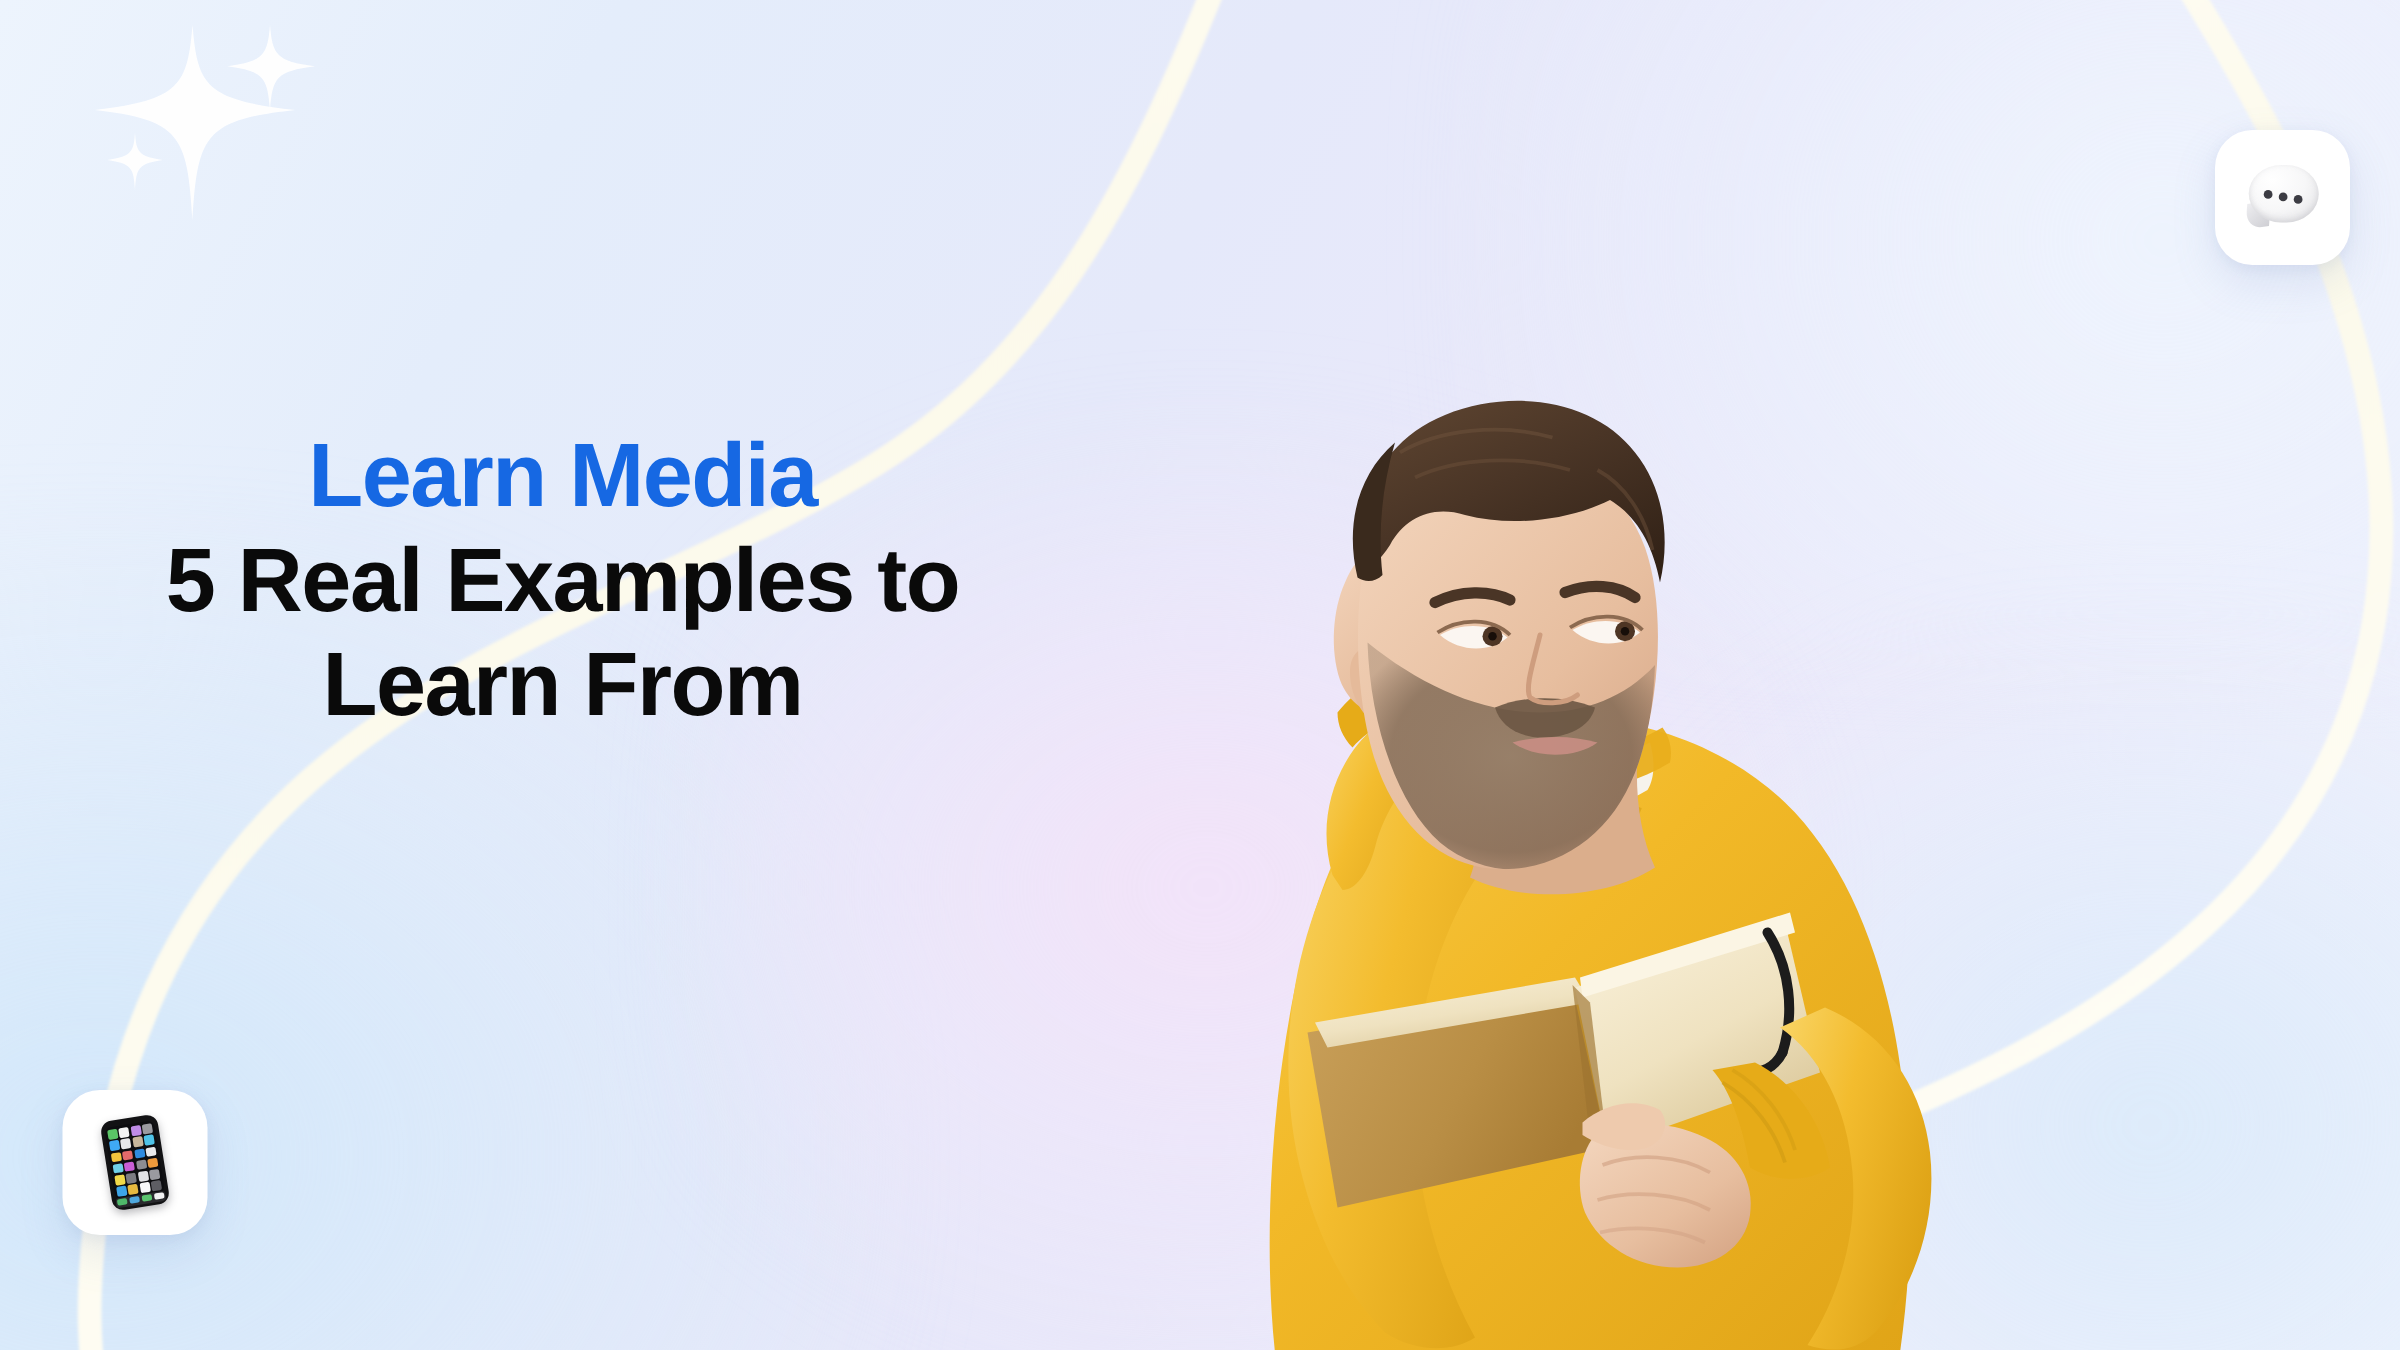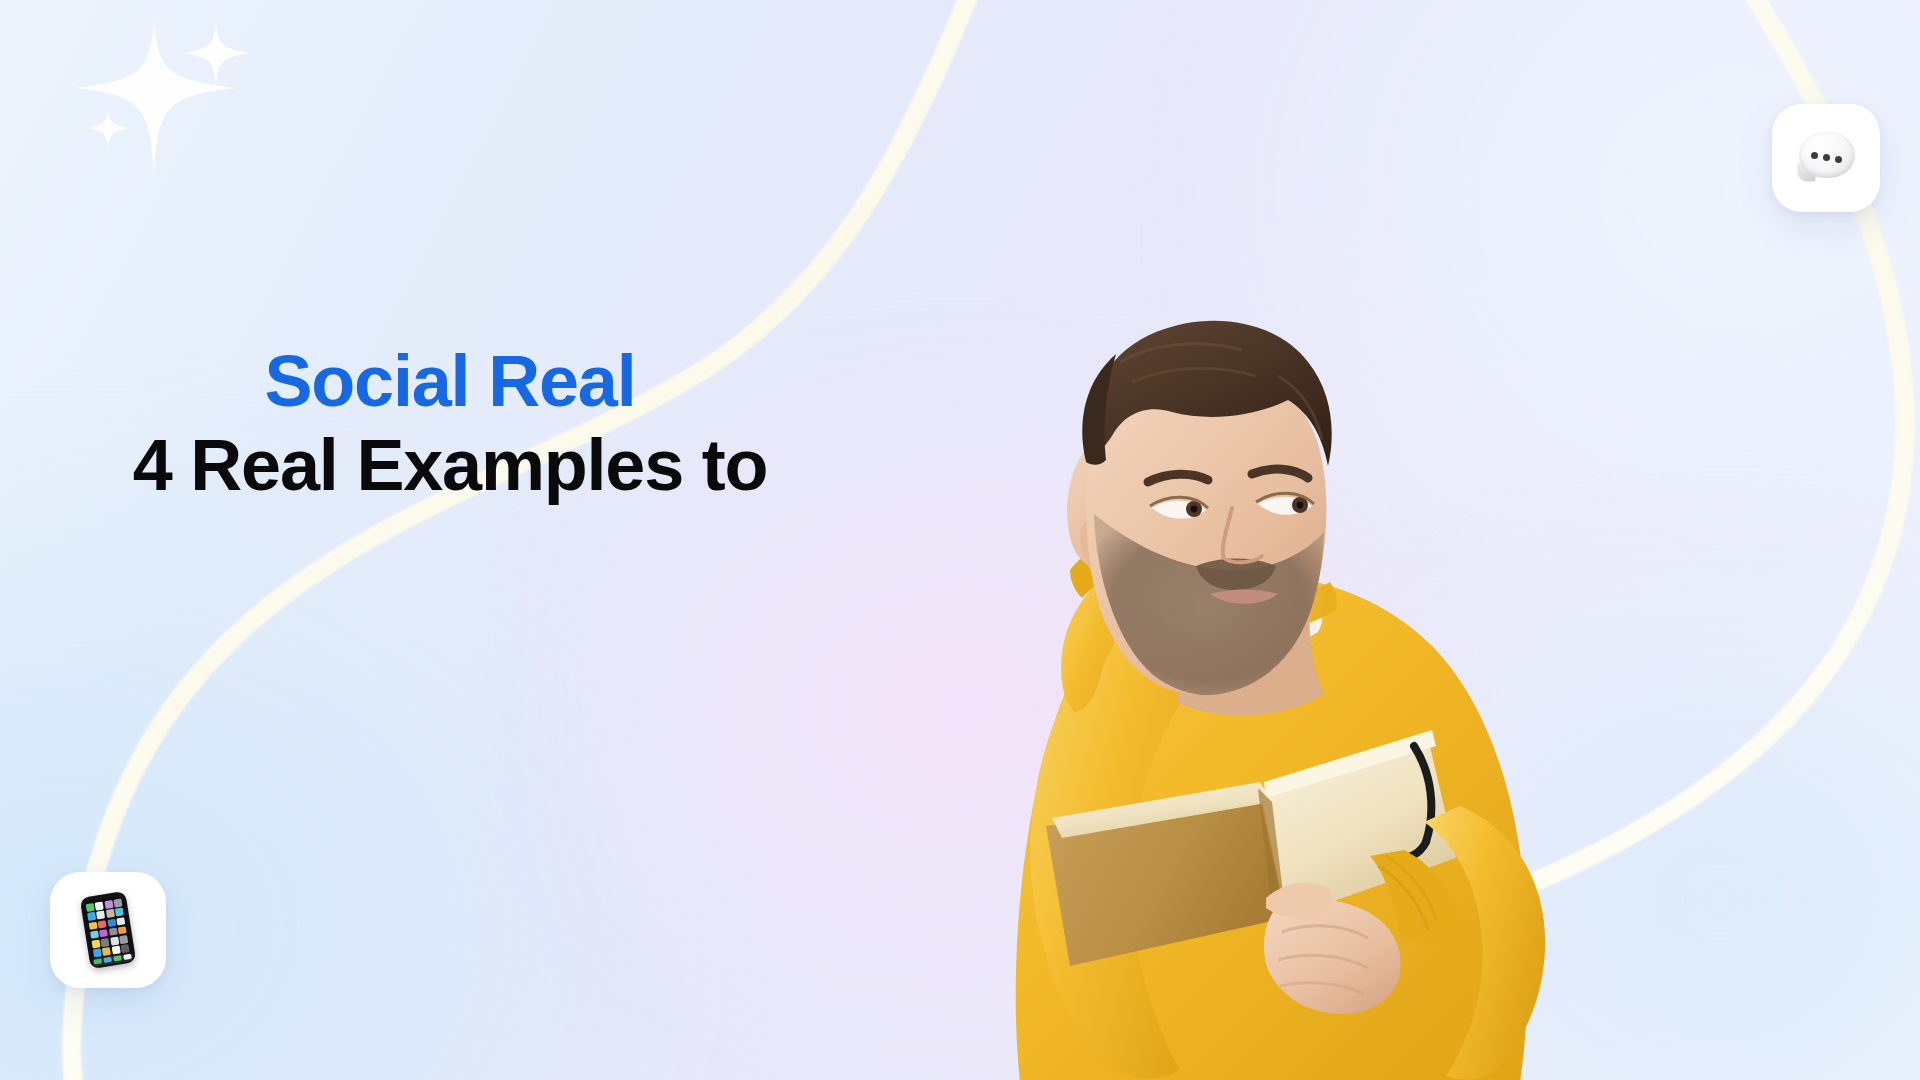--- a/index.html
+++ b/index.html
@@ -150,22 +150,23 @@
 
       <path d="M 42 92
                C 43 108, 45 111, 64 114
                C 45 117, 43 120, 42 138
                C 41 120, 39 117, 20 114
                C 39 111, 41 108, 42 92 Z"></path>
     </g>
   </svg>
 
   <h1 class="headline">
-    <span class="ln blue">Social Real</span>
-    <span class="ln dark">4 Real Examples to</span>
+    <span class="ln blue">Learn Media</span>
+    <span class="ln dark">5 Real Examples to</span>
+    <span class="ln dark">Learn From</span>
   </h1>
 
   <svg class="person" viewBox="0 0 740 812">
     <defs>
       <linearGradient id="sweaterG" x1="0" y1="0" x2="1" y2="1">
         <stop offset="0%" stop-color="#F7CB4A"></stop>
         <stop offset="40%" stop-color="#F2B928"></stop>
         <stop offset="100%" stop-color="#E0A417"></stop>
       </linearGradient>
       <linearGradient id="sleeveG" x1="0" y1="0" x2="1" y2="0.6">

